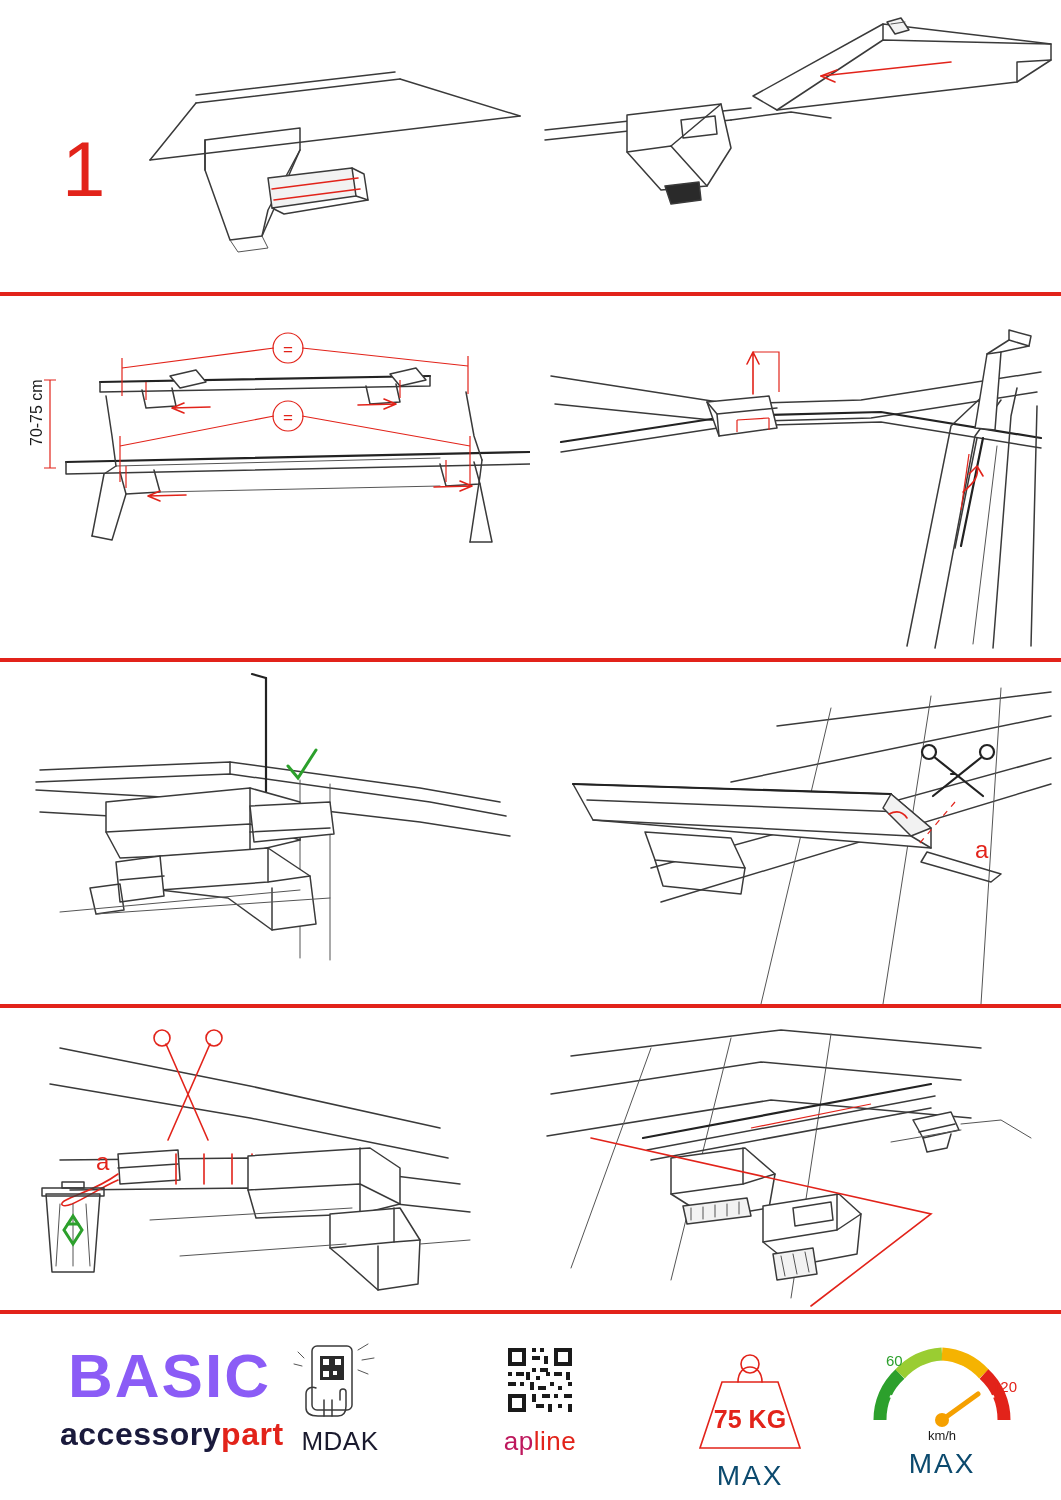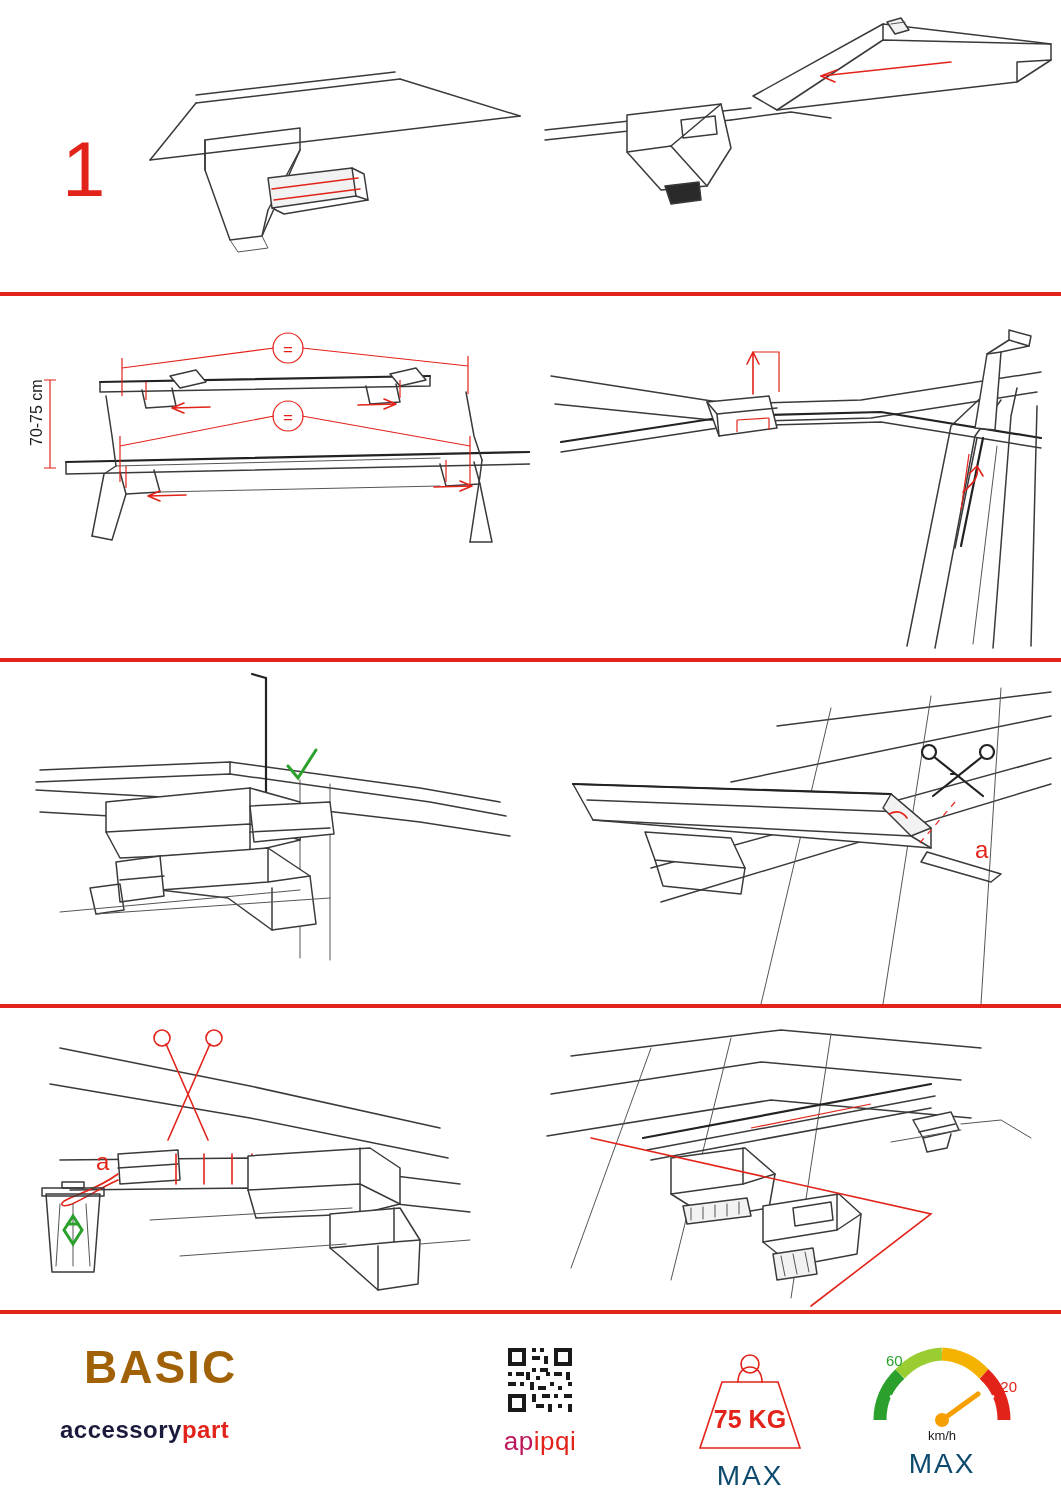--- a/index.html
+++ b/index.html
@@ -41,28 +41,28 @@
   .red{fill:none;stroke:#e2231a;stroke-width:1.6;stroke-linecap:round;}
   .red-thin{fill:none;stroke:#e2231a;stroke-width:1.2;}
   .grn{fill:none;stroke:#2ca02c;stroke-width:3;stroke-linecap:round;}
   .fillwhite{fill:#ffffff;}
   .fillgrey{fill:#f2f2f2;}
   .filldark{fill:#2a2a2a;}
 
   
   .footer{position:absolute;left:0;top:1314px;width:1061px;height:186px;}
   .brand-basic{
-    position:absolute;left:84px;top:26px;
+    position:absolute;left:68px;top:26px;
     font-family:"Liberation Sans", sans-serif;font-weight:bold;
-    font-size:46px;letter-spacing:2px;color:#a16207;
+    font-size:62px;letter-spacing:2px;color:#8b5cf6;
   }
   .brand-accessory{
     position:absolute;left:60px;top:102px;
     font-family:"Liberation Sans", sans-serif;font-weight:bold;
-    font-size:24px;letter-spacing:.5px;color:#1a1a3c;
+    font-size:32px;letter-spacing:.5px;color:#1a1a3c;
   }
   .brand-accessory .part{color:#e2231a;}
 
   .logo-cell{position:absolute;text-align:center;}
   .logo-cell .cap{
     font-family:"Liberation Sans", sans-serif;font-size:26px;
     color:#1a1a2e;letter-spacing:.5px;margin-top:6px;
   }
   .mdak{left:286px;top:28px;width:108px;}
   .ipqi{left:400px;top:28px;width:104px;}
@@ -361,20 +361,35 @@
       <path class="red" d="M60 130 L400 206 L280 298"></path>
     </svg>
 
   </div>
 
   <div class="footer">
 
     <div class="brand-basic">BASIC</div>
     <div class="brand-accessory"><span>accessory</span><span class="part">part</span></div>
 
+    <div class="logo-cell mdak">
+      <svg width="108" height="78" viewBox="0 0 108 78">
+        <rect class="ln" x="26" y="4" width="40" height="64" rx="5" fill="#fff"></rect>
+        <rect x="34" y="14" width="24" height="24" fill="#2a2a2a"></rect>
+        <rect x="37" y="17" width="6" height="6" fill="#fff"></rect>
+        <rect x="49" y="17" width="6" height="6" fill="#fff"></rect>
+        <rect x="37" y="29" width="6" height="6" fill="#fff"></rect>
+        <rect x="47" y="29" width="4" height="4" fill="#fff"></rect>
+        <path class="ln" d="M30 46 C26 44 20 46 20 52 L20 66 C20 72 26 74 32 74 L52 74 C58 74 60 70 60 64 L60 50 C60 46 54 46 54 50 L54 58"></path>
+        <path class="ln" d="M38 74 L38 58 M46 74 L46 58"></path>
+        <path class="ln-thin" d="M72 8 L82 2 M76 18 L88 16 M72 28 L82 32"></path>
+        <path class="ln-thin" d="M12 10 L18 16 M8 22 L16 24"></path>
+      </svg>
+      <div class="cap">MDAK</div>
+    </div>
 
 
     <div class="logo-cell apline">
       <svg width="120" height="78" viewBox="0 0 120 78">
         <rect x="26" y="4" width="68" height="68" fill="#ffffff"></rect>
         <g fill="#1a1a1a">
           <rect x="28" y="6" width="18" height="18"></rect>
             <rect x="32" y="10" width="10" height="10" fill="#fff"></rect>
           <rect x="74" y="6" width="18" height="18"></rect>
             <rect x="78" y="10" width="10" height="10" fill="#fff"></rect>
@@ -403,21 +418,21 @@
           <rect x="52" y="52" width="4" height="8"></rect>
             <rect x="62" y="52" width="8" height="4"></rect>
           <rect x="74" y="52" width="4" height="4"></rect>
             <rect x="84" y="52" width="8" height="4"></rect>
           <rect x="56" y="62" width="8" height="4"></rect>
             <rect x="68" y="62" width="4" height="8"></rect>
           <rect x="78" y="62" width="4" height="4"></rect>
             <rect x="88" y="62" width="4" height="8"></rect>
         </g>
       </svg>
-      <div class="cap"><span class="ap">ap</span><span class="line">ipqi</span></div>
+      <div class="cap"><span class="ap">ap</span><span class="line">line</span></div>
     </div>
 
     <div class="maxbox weight">
       <svg width="180" height="124" viewBox="0 0 180 124">
         <path class="red" stroke-width="3" d="M62 48 L118 48 L140 114 L40 114 Z" fill="#fff"></path>
         <path class="red" stroke-width="3" d="M78 48 C78 28 102 28 102 48" fill="none"></path>
         <circle class="red" stroke-width="3" cx="90" cy="30" r="9" fill="#fff"></circle>
         <text x="90" y="94" text-anchor="middle" fill="#e2231a" font-size="25" font-family="Liberation Sans, sans-serif" font-weight="bold">75 KG</text>
       </svg>
       <div class="caplabel">MAX</div>

